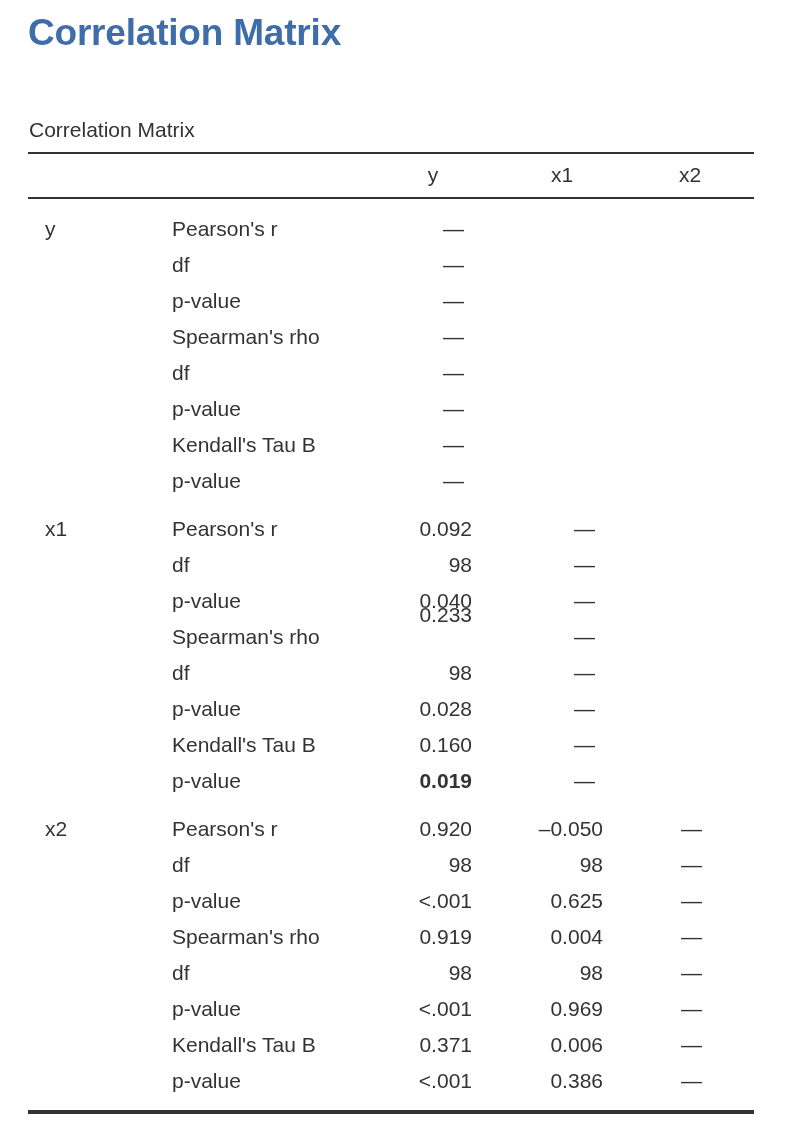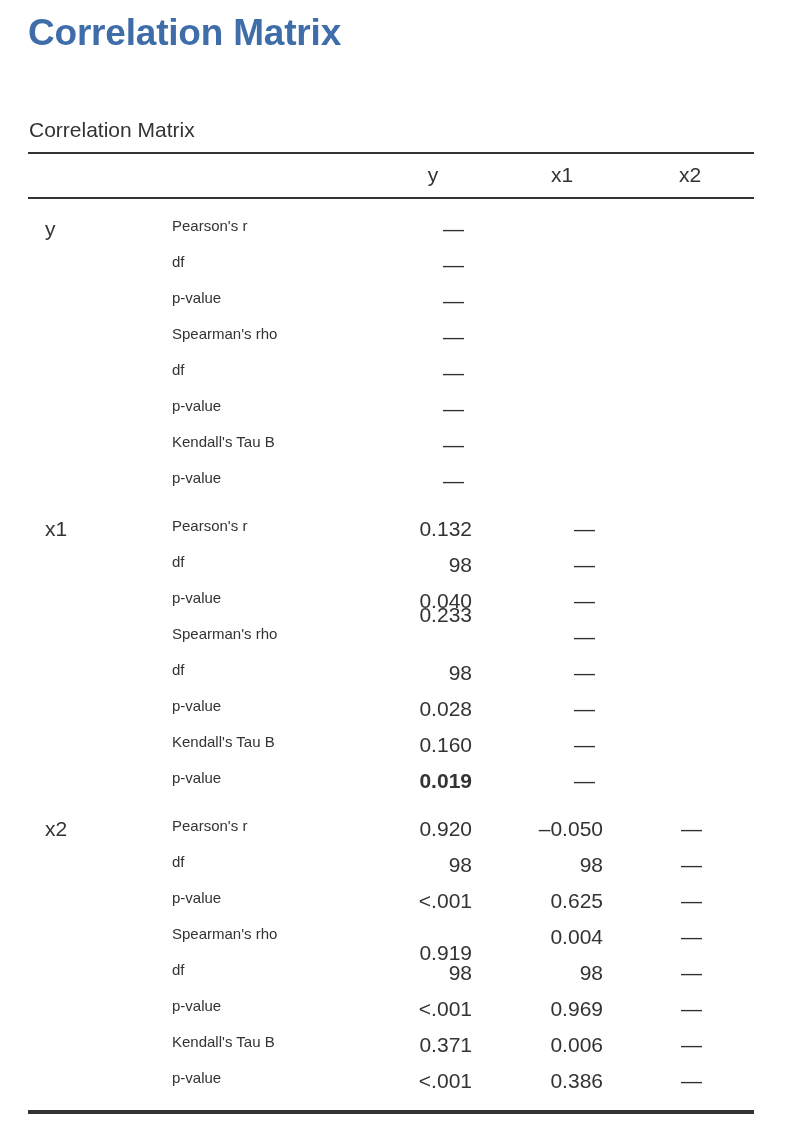--- a/index.html
+++ b/index.html
@@ -4,21 +4,21 @@
 <style>
   html, body { margin: 0; padding: 0; background: #ffffff; }
   body { width: 786px; height: 1132px; position: relative; font-family: "Liberation Sans", sans-serif; color: #333333; overflow: hidden; }
   .heading { position: absolute; left: 28px; top: 12px; font-size: 37px; font-weight: bold; color: #3e6da9; letter-spacing: -0.2px; }
   .table-title { position: absolute; left: 29px; top: 118px; font-size: 21px; color: #333333; }
   .rule-top { position: absolute; left: 28px; top: 152px; width: 726px; height: 2px; background: #333333; }
   .rule-head { position: absolute; left: 28px; top: 197px; width: 726px; height: 2px; background: #333333; }
   .rule-bottom { position: absolute; left: 28px; top: 1110px; width: 726px; height: 4px; background: #333333; }
   .colhead { position: absolute; top: 163px; font-size: 21px; text-align: center; width: 80px; }
   .group-label { position: absolute; left: 45px; font-size: 21px; }
-  .stat-label { position: absolute; left: 172px; font-size: 15px; }
+  .stat-label { position: absolute; left: 172px; font-size: 21px; }
   .cell { position: absolute; font-size: 21px; text-align: right; width: 110px; }
   .c-y { left: 362px; }
   .c-x1 { left: 493px; }
   .c-x2 { left: 600px; }
 </style>
 </head>
 <body>
 
 <div class="heading">Correlation Matrix</div>
 <div class="table-title">Correlation Matrix</div>
@@ -57,21 +57,21 @@
     <div class="stat-label" style="top: 433px;">Kendall's Tau B</div>
     <div class="cell c-y" style="top: 433px; width: 102px;">—</div>
     <div class="cell c-x1" style="top: 433px;"></div>
     <div class="cell c-x2" style="top: 433px;"></div>
     <div class="stat-label" style="top: 469px;">p-value</div>
     <div class="cell c-y" style="top: 469px; width: 102px;">—</div>
     <div class="cell c-x1" style="top: 469px;"></div>
     <div class="cell c-x2" style="top: 469px;"></div>
     <div class="group-label" style="top: 517px;">x1</div>
     <div class="stat-label" style="top: 517px;">Pearson's r</div>
-    <div class="cell c-y" style="top: 517px;">0.132</div>
+    <div class="cell c-y" style="top: 517px;">0.092</div>
     <div class="cell c-x1" style="top: 517px; width: 102px;">—</div>
     <div class="cell c-x2" style="top: 517px;"></div>
     <div class="stat-label" style="top: 553px;">df</div>
     <div class="cell c-y" style="top: 553px;">98</div>
     <div class="cell c-x1" style="top: 553px; width: 102px;">—</div>
     <div class="cell c-x2" style="top: 553px;"></div>
     <div class="stat-label" style="top: 589px;">p-value</div>
     <div class="cell c-y" style="top: 589px;">0.040</div>
     <div class="cell c-x1" style="top: 589px; width: 102px;">—</div>
     <div class="cell c-x2" style="top: 589px;"></div>
@@ -102,21 +102,21 @@
     <div class="cell c-x2" style="top: 817px; width: 102px;">—</div>
     <div class="stat-label" style="top: 853px;">df</div>
     <div class="cell c-y" style="top: 853px;">98</div>
     <div class="cell c-x1" style="top: 853px;">98</div>
     <div class="cell c-x2" style="top: 853px; width: 102px;">—</div>
     <div class="stat-label" style="top: 889px;">p-value</div>
     <div class="cell c-y" style="top: 889px;">&lt;.001</div>
     <div class="cell c-x1" style="top: 889px;">0.625</div>
     <div class="cell c-x2" style="top: 889px; width: 102px;">—</div>
     <div class="stat-label" style="top: 925px;">Spearman's rho</div>
-    <div class="cell c-y" style="top: 925px; margin-top: 16px;">0.919</div>
+    <div class="cell c-y" style="top: 925px;">0.919</div>
     <div class="cell c-x1" style="top: 925px;">0.004</div>
     <div class="cell c-x2" style="top: 925px; width: 102px;">—</div>
     <div class="stat-label" style="top: 961px;">df</div>
     <div class="cell c-y" style="top: 961px;">98</div>
     <div class="cell c-x1" style="top: 961px;">98</div>
     <div class="cell c-x2" style="top: 961px; width: 102px;">—</div>
     <div class="stat-label" style="top: 997px;">p-value</div>
     <div class="cell c-y" style="top: 997px;">&lt;.001</div>
     <div class="cell c-x1" style="top: 997px;">0.969</div>
     <div class="cell c-x2" style="top: 997px; width: 102px;">—</div>

